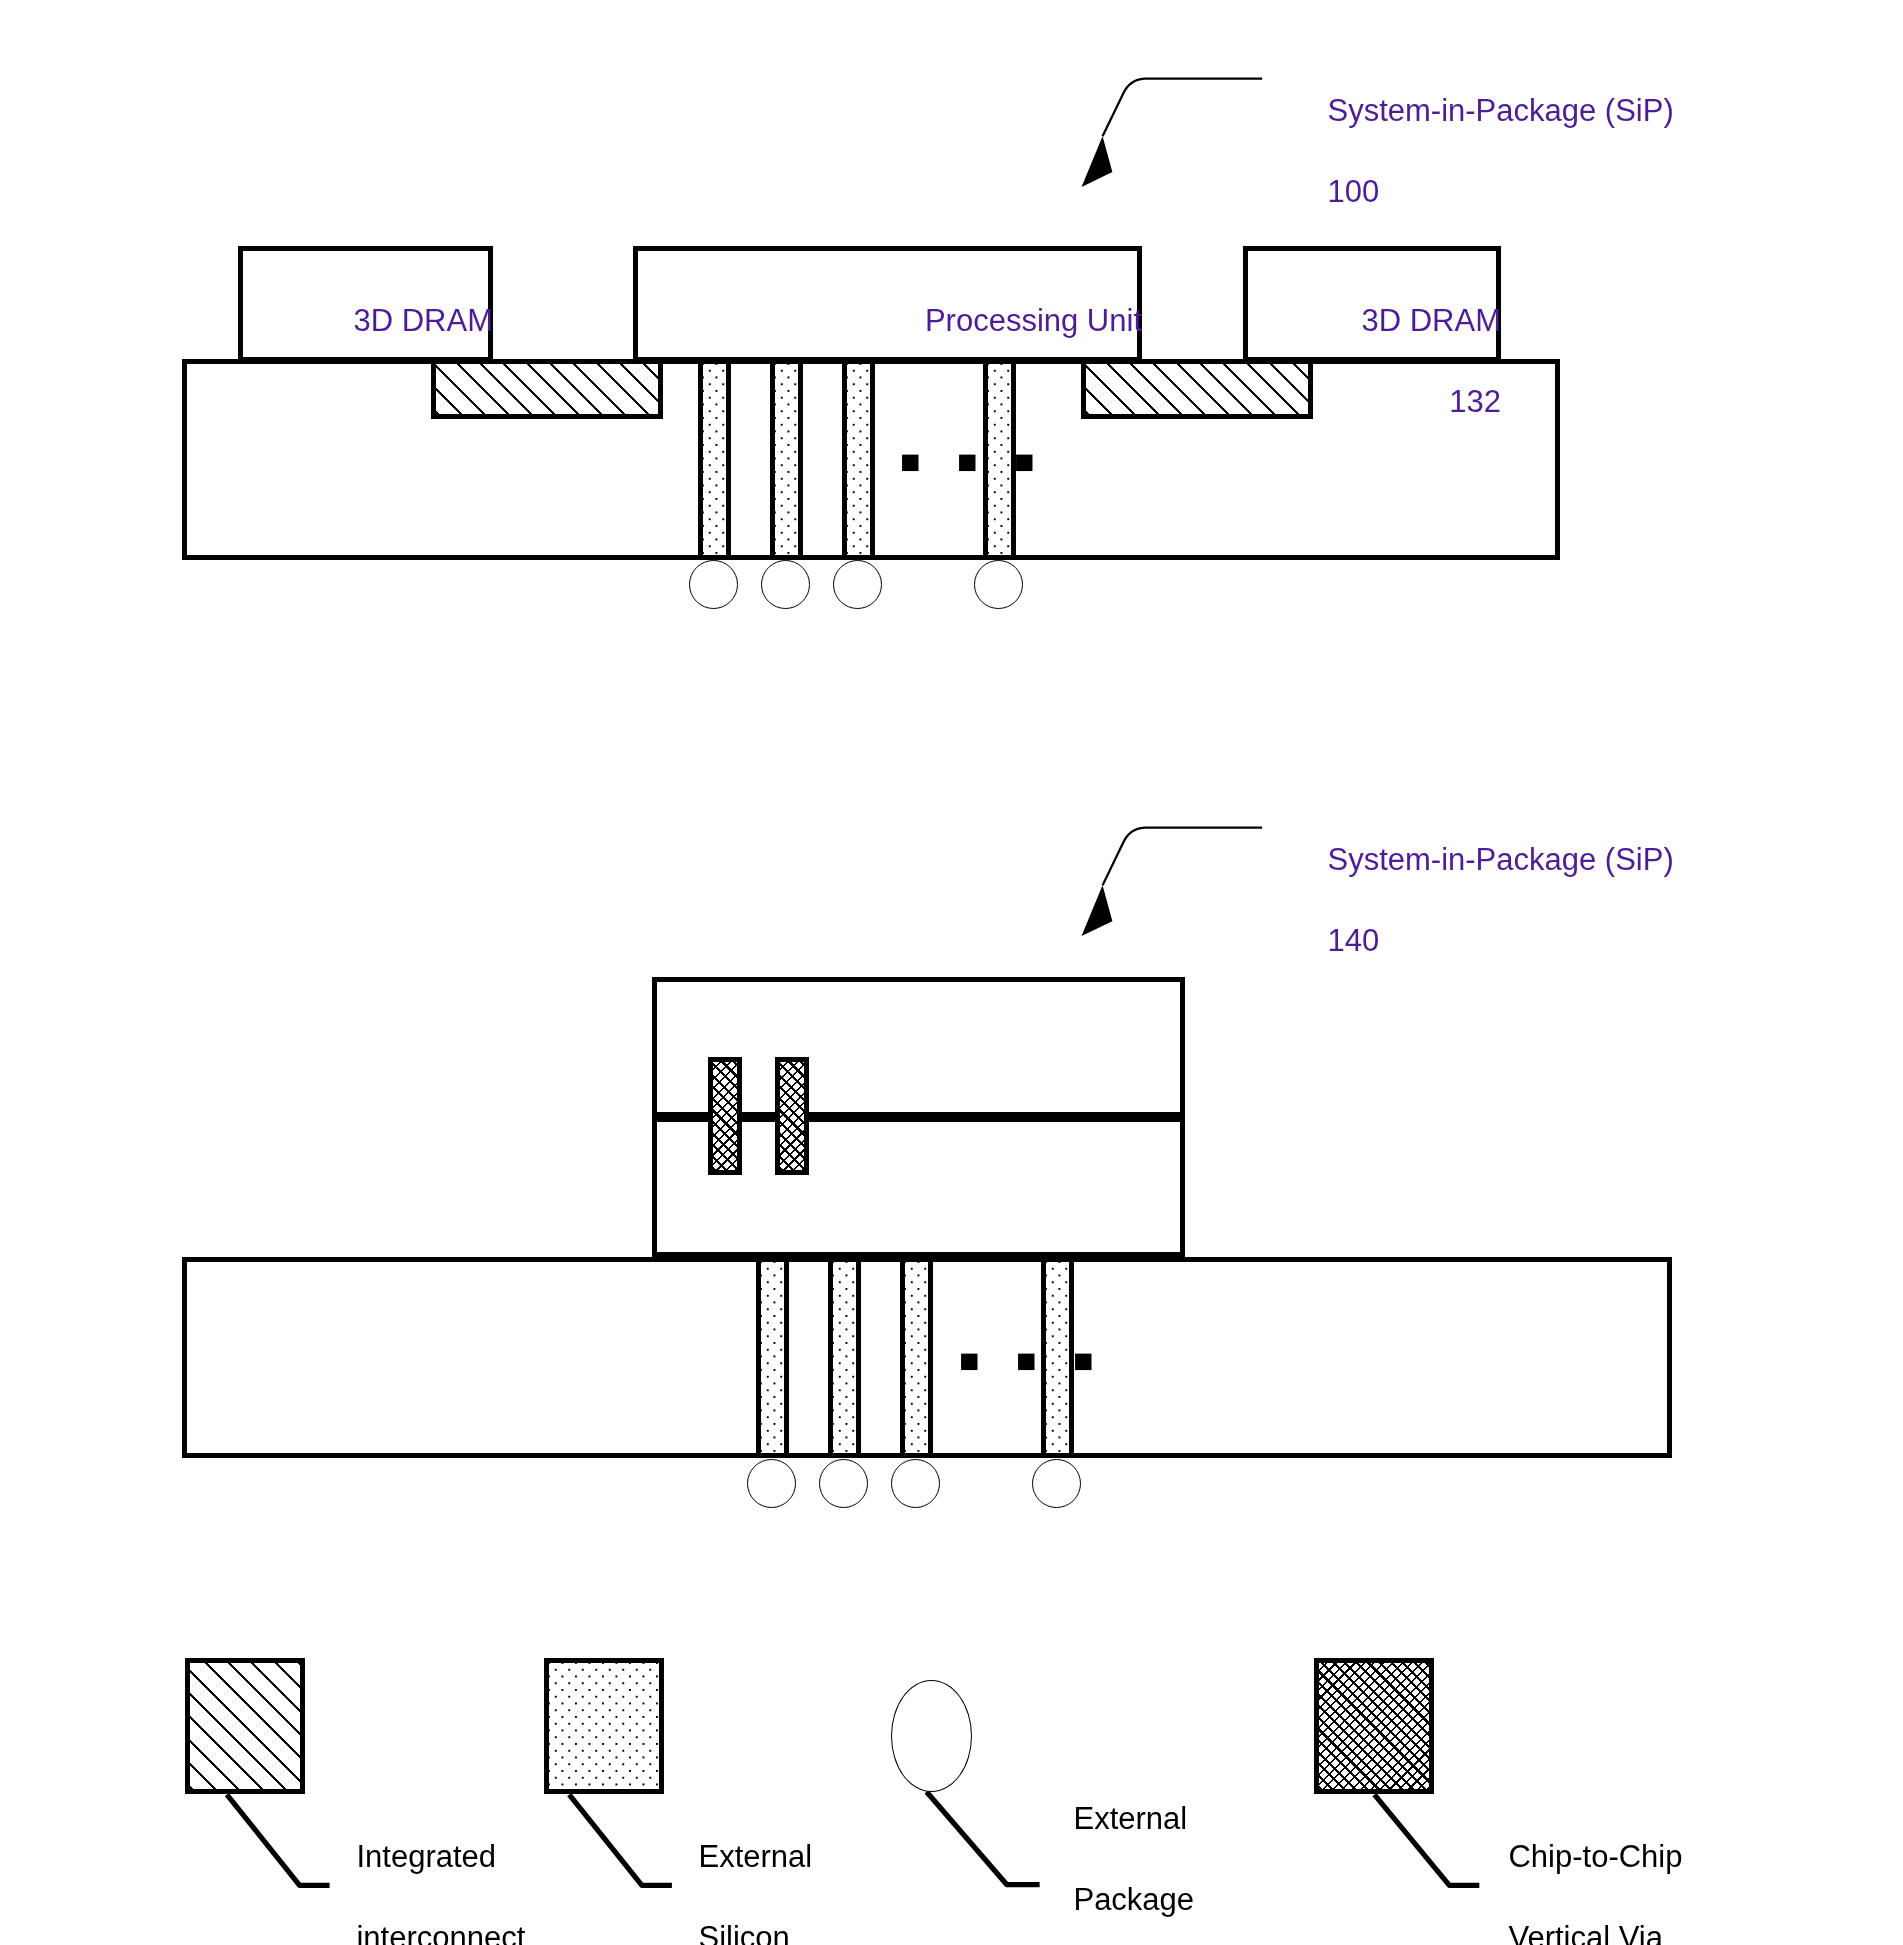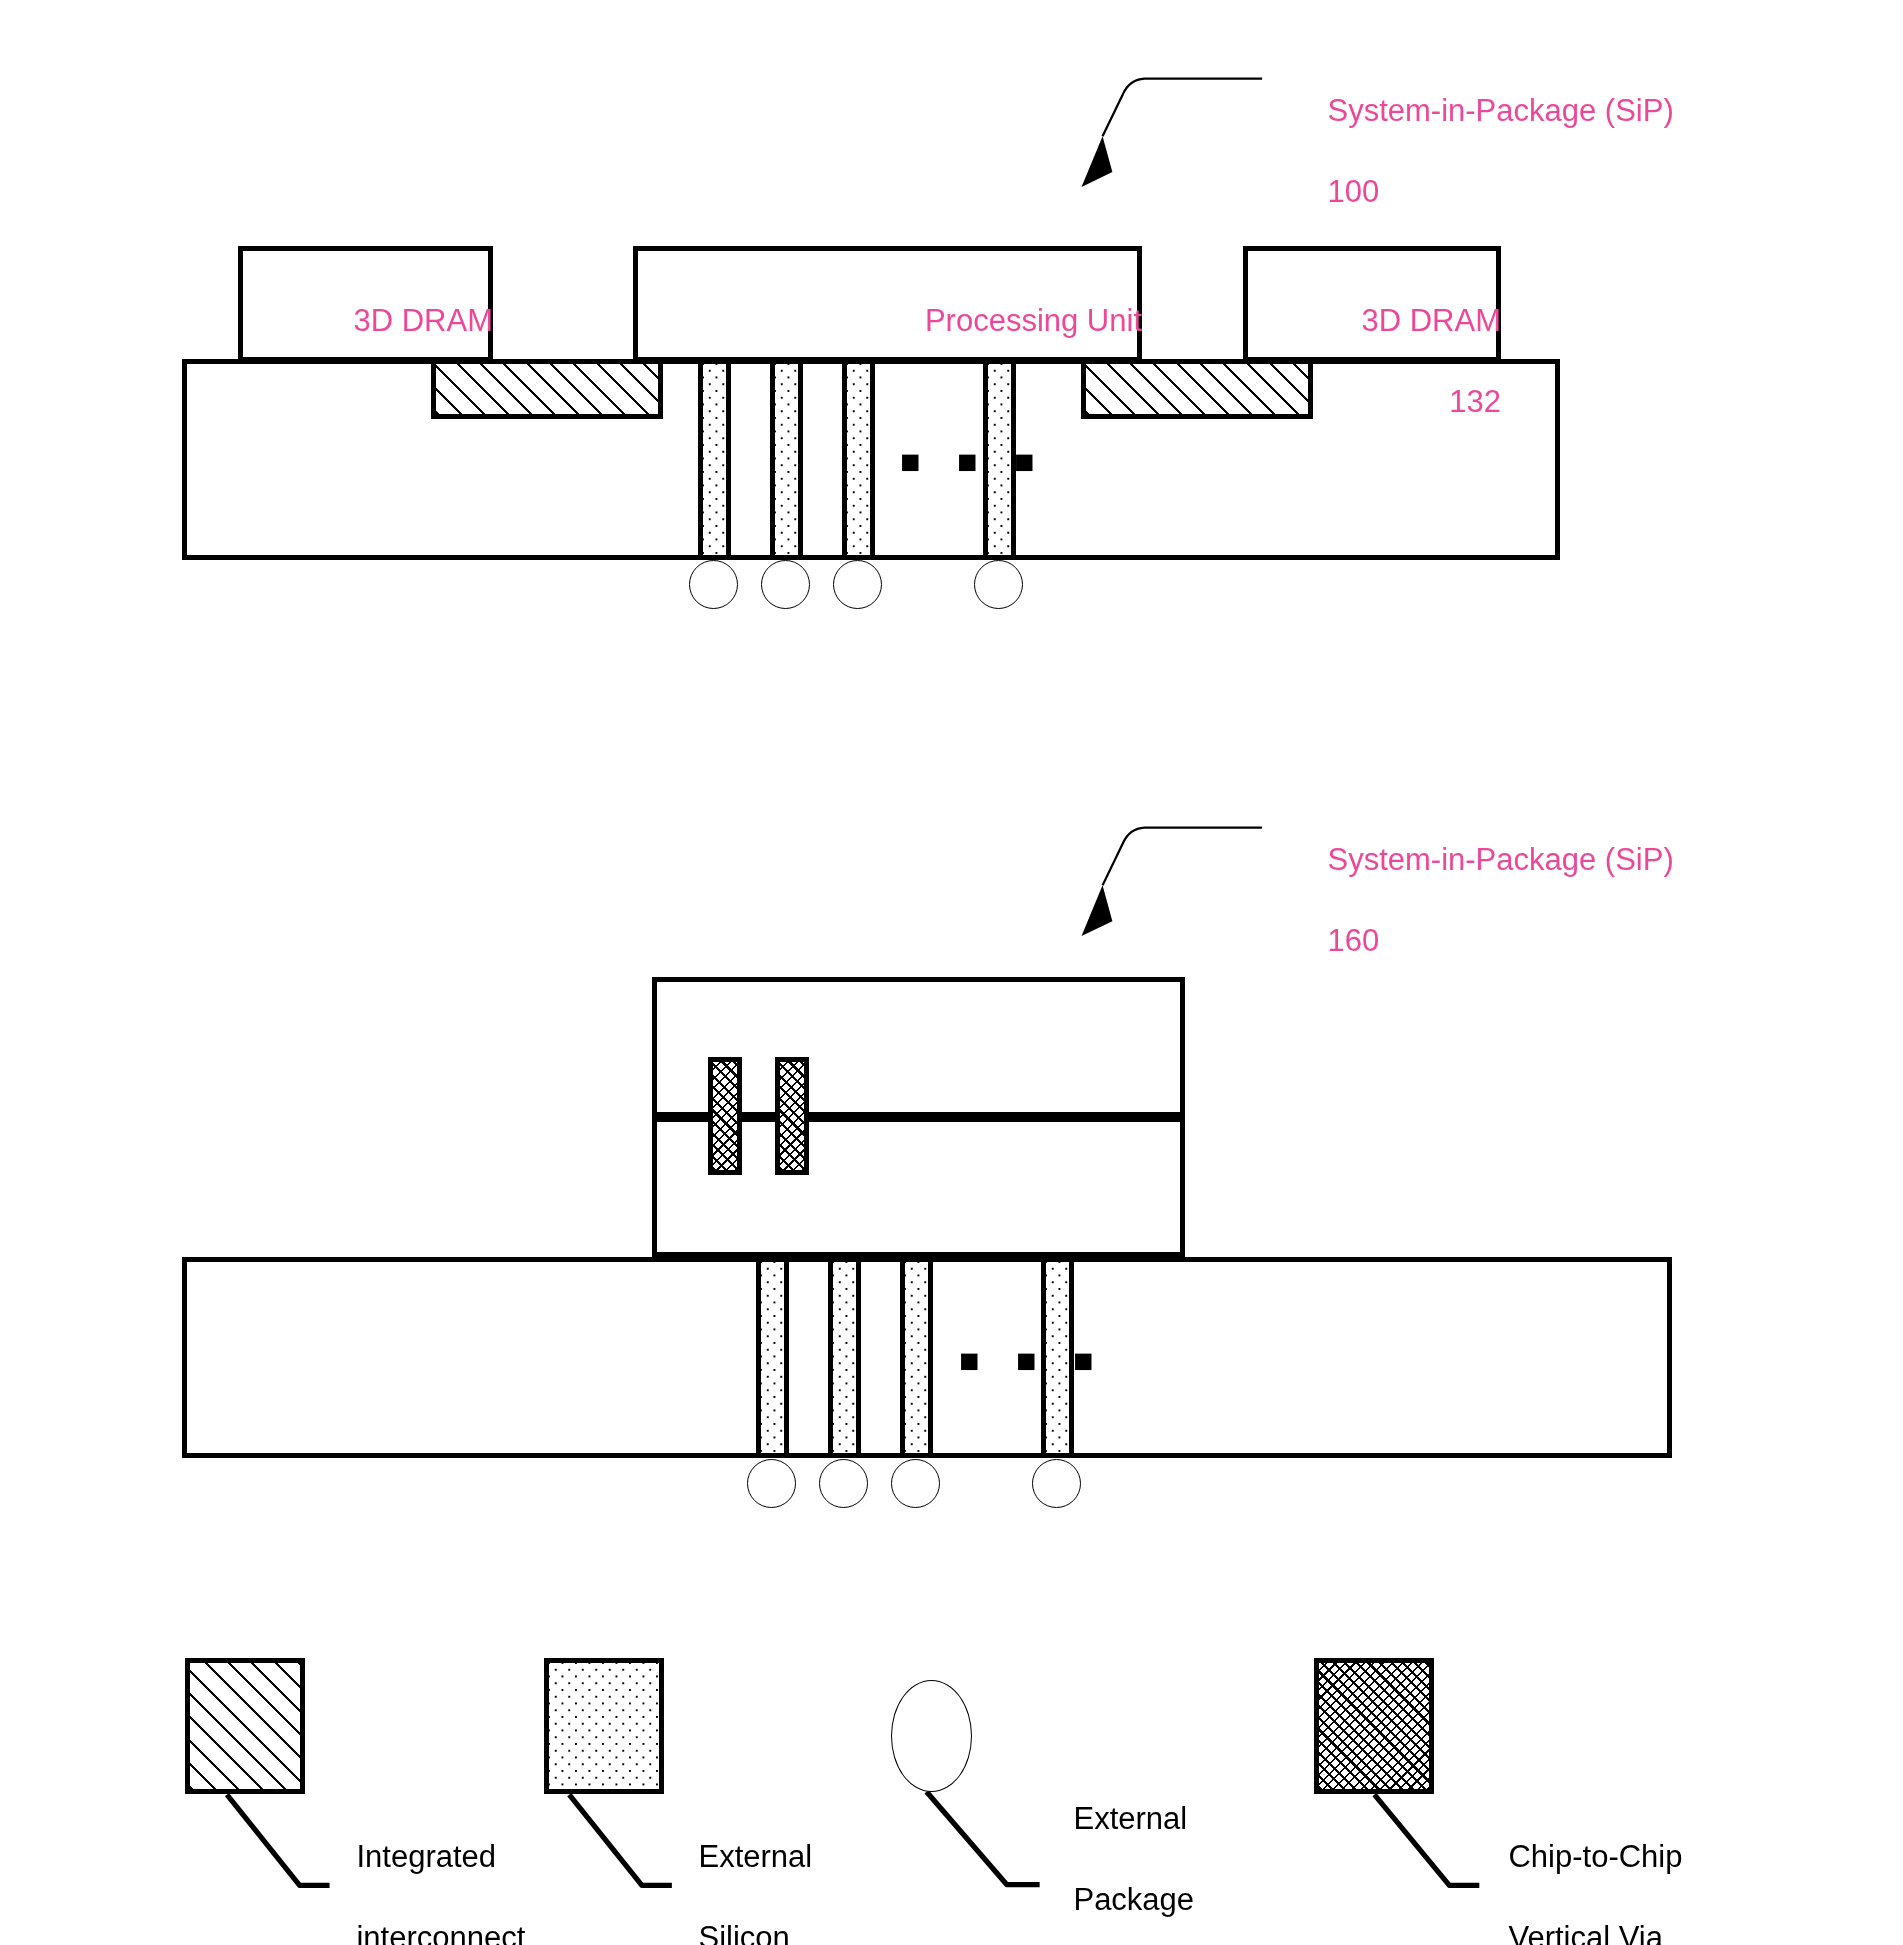--- a/index.html
+++ b/index.html
@@ -4,21 +4,21 @@
 <style>
   html,body{margin:0;padding:0;background:#ffffff;}
   body{width:1904px;height:1946px;position:relative;
        font-family:"Liberation Sans", sans-serif;color:#000;}
   .stage{position:absolute;left:0;top:0;width:1904px;height:1946px;}
 
   
   .box{position:absolute;border:5.2px solid #000;background:#fff;box-sizing:border-box;}
   .sub{position:absolute;border:5.2px solid #000;background:#fff;box-sizing:border-box;}
 
-  .lbl{position:absolute;font-size:31px;line-height:1.30;white-space:pre;color:#ec4899;}
+  .lbl{position:absolute;font-size:31px;line-height:1.30;white-space:pre;color:#4c1d95;}
   .lbl.c{text-align:right;}
   .u{text-underline-offset:4.5px;text-decoration-thickness:3px;}
 
   
   .fill-ii{
     background-color:#fff;
     background-image:repeating-linear-gradient(45deg,
        #000 0px,#000 2.2px,transparent 2.2px,transparent 16.5px);
   }
   .fill-tsv{
@@ -111,21 +111,21 @@
 
   <div class="dots" style="left:900px;top:444px;">■ ■ ■</div>
 
   <div class="ball" style="left:689px;top:560px;width:49px;height:49px;"></div>
   <div class="ball" style="left:761px;top:560px;width:49px;height:49px;"></div>
   <div class="ball" style="left:833px;top:560px;width:49px;height:49px;"></div>
   <div class="ball" style="left:974px;top:560px;width:49px;height:49px;"></div>
 
   <div class="lbl" style="left:1293px;top:800px;">
     <span>System-in-Package (SiP)</span><br>
-    <span>160</span>
+    <span>140</span>
   </div>
 
   <div class="sub" style="left:182px;top:1257px;width:1490px;height:201px;"></div>
 
   <div class="box" style="left:652px;top:977px;width:533px;height:140px;"></div>
   <div class="box" style="left:652px;top:1117px;width:533px;height:140px;"></div>
 
 
 
   <div class="box fill-c2c" style="left:708px;top:1057px;width:34px;height:118px;z-index:5;"></div>

